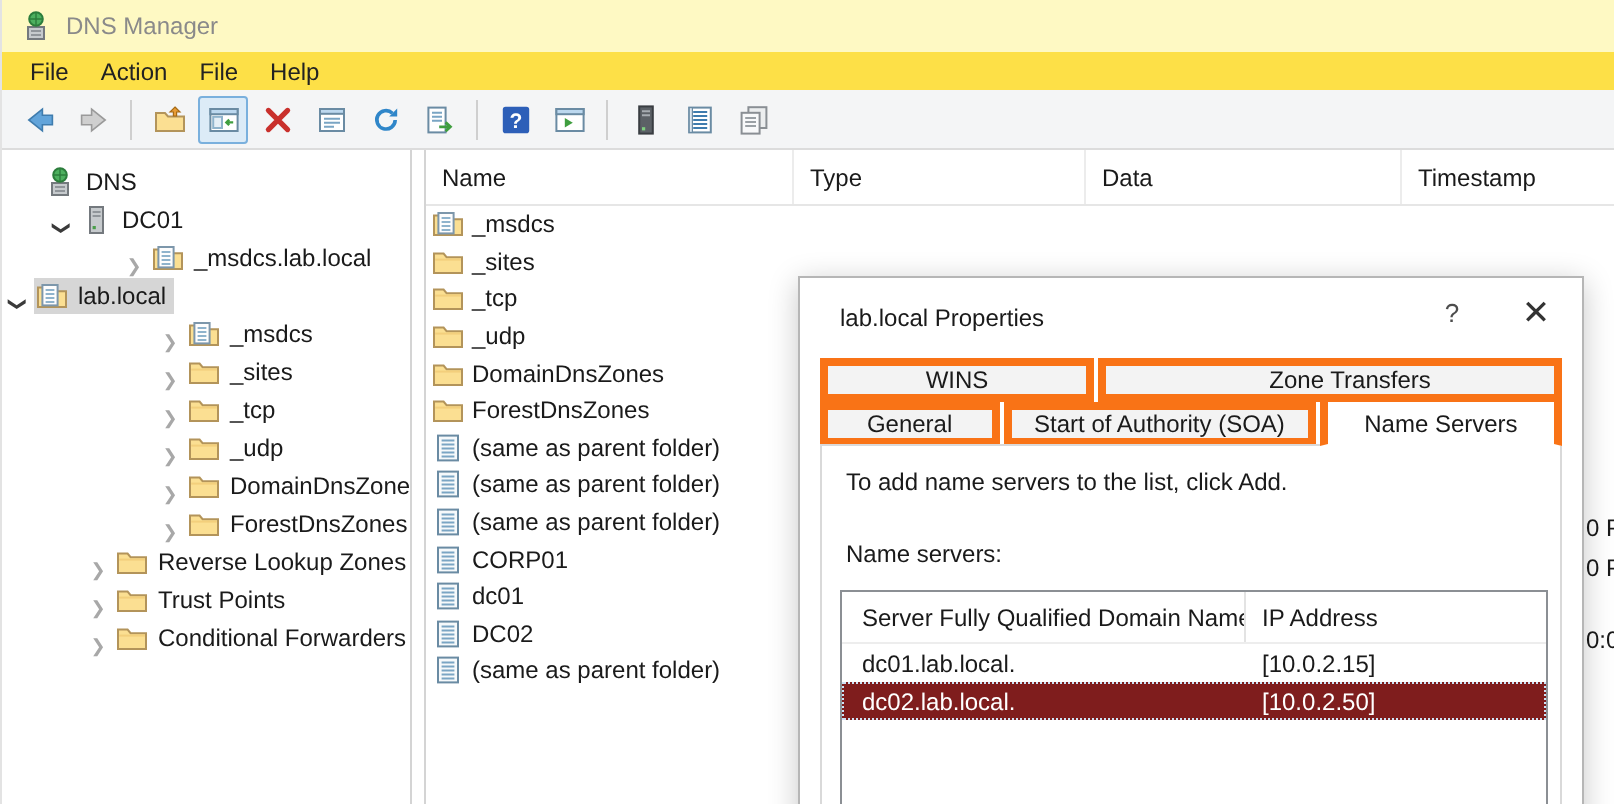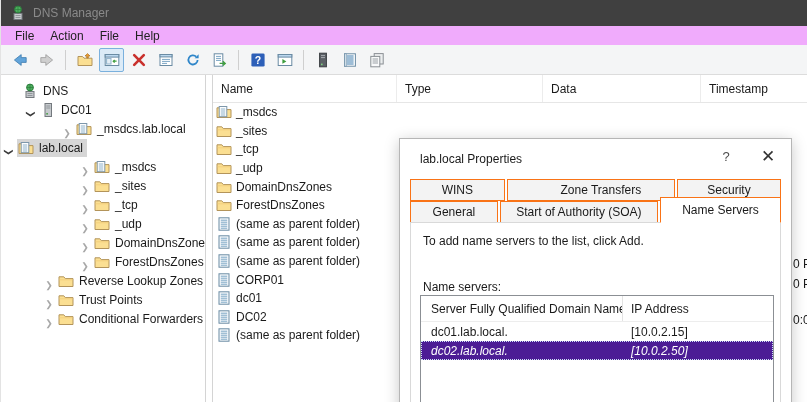--- a/index.html
+++ b/index.html
@@ -1,22 +1,22 @@
 <!DOCTYPE html>
 <html><head>
 <meta charset="utf-8">
 <style>
   * { box-sizing: border-box; margin: 0; padding: 0; }
   body { background: #fff; font-family: "Liberation Sans", sans-serif; }
   .window { position: relative; width: 807px; height: 402px; overflow: hidden;
             background: #fff; font-size: 12px; color: #1a1a1a; border-left: 1px solid #e3e3e3; }
-  .titlebar { height: 26px; background: #404040; display: flex; align-items: center;
+  .titlebar { height: 26px; background: #fef9c3; display: flex; align-items: center;
               padding-left: 9px; gap: 7px; }
   .title-text { color: #8a8a8a; }
-  .menubar { height: 19px; background: #f0abfc; display: flex; align-items: center; padding-left: 6px; }
+  .menubar { height: 19px; background: #fde047; display: flex; align-items: center; padding-left: 6px; }
   .menu-item { padding: 0 8px; color: #222; }
   .toolbar { height: 30px; background: #f4f5f6; border-bottom: 1px solid #dcdcdc;
              display: flex; align-items: center; padding-left: 6px; gap: 2px; }
   .tb-btn { width: 25px; height: 24px; display: flex; align-items: center; justify-content: center;
             border: 1px solid transparent; border-radius: 2px; }
   .tb-btn.active { background: #dcebf7; border-color: #7ab0dd; }
   .tb-sep { width: 1px; height: 20px; background: #cfcfcf; margin: 0 4px; }
   .icon16 { width: 16px; height: 16px; display: inline-block; flex: 0 0 16px; }
   .icon16 svg { width: 16px; height: 16px; display: block; }
 
@@ -42,40 +42,40 @@
   .frag1 { top: 257px; } .frag2 { top: 277px; } .frag3 { top: 313px; }
 
   .dialog { position: absolute; left: 398px; top: 138px; width: 393px; height: 282px;
             background: #fff; border: 1px solid #b6b6b6; box-shadow: 0 3px 14px rgba(0,0,0,0.22); z-index: 10; }
   .dlg-titlebar { height: 40px; position: relative; padding: 13px 0 0 20px; }
   .dlg-help { position: absolute; right: 54px; top: 10px; width: 22px; text-align: center;
               color: #4d4d4d; font-size: 13px; }
   .dlg-close { position: absolute; right: 10px; top: 7px; width: 26px; text-align: center;
                color: #333; font-size: 17px; font-weight: 400; }
   .tabs-row { display: flex; margin: 0 10px; height: 22px; }
-  .tab { border: 1px solid #f97316; background: #f3f3f3; display: flex; align-items: center;
+  .tab { border: 4px solid #f97316; background: #f3f3f3; display: flex; align-items: center;
          justify-content: center; margin-right: 2px; overflow: hidden; white-space: nowrap; }
   .tab:last-child { margin-right: 0; }
   .row1 .tab:nth-child(1) { flex: 100; } .row1 .tab:nth-child(2) { flex: 158; padding-left: 20px; } .row1 .tab:nth-child(3) { flex: 110; }
   .row2 .tab:nth-child(1) { flex: 88; }  .row2 .tab:nth-child(2) { flex: 160; } .row2 .tab:nth-child(3) { flex: 122; }
   .tab.active { background: #fff; position: relative; z-index: 3; height: 26px; margin-top: -4px;
                 border-bottom: 1px solid #fff; }
   .dlg-content { margin: 0 10px; margin-top: -1px; border: 1px solid #d9d9d9; height: 226px;
                  position: relative; background: #fff; z-index: 2; }
   .instruction { padding: 11px 0 0 12px; }
-  .ns-label { position: absolute; top: 57px; left: 12px; }
+  .ns-label { position: absolute; top: 47px; left: 12px; }
   .ns-listbox { position: absolute; top: 72px; left: 9px; width: 354px; height: 150px;
                 border: 1px solid #8b8f94; background: #fff; overflow: hidden; }
   .ns-header { display: flex; height: 26px; border-bottom: 1px solid #ededed; }
   .ns-col-fqdn { width: 201px; flex: 0 0 201px; padding: 6px 0 0 10px; white-space: nowrap; overflow: hidden; }
   .ns-col-ip { flex: 1; padding: 6px 0 0 8px; border-left: 1px solid #e3e3e3; white-space: nowrap; }
   .ns-row { display: flex; height: 19px; align-items: center; }
   .ns-cell-fqdn { width: 201px; flex: 0 0 201px; padding-left: 10px; white-space: nowrap; }
   .ns-cell-ip { flex: 1; padding-left: 9px; white-space: nowrap; }
-  .ns-row.selected { background: #4c1d95; color: #fff; outline: 1px dotted #cfe4f7; outline-offset: -1px; font-style: italic; }
+  .ns-row.selected { background: #7f1d1d; color: #fff; outline: 1px dotted #cfe4f7; outline-offset: -1px; }
 </style>
 </head>
 <body>
 
 <div class="window">
   <div class="titlebar">
     <span class="icon16" id="title-icon">
         <svg viewBox="0 0 16 16">
           <rect x="4" y="8.5" width="8" height="6" fill="#c6cacd" stroke="#74797e"></rect>
           <path d="M5.5 10.5 h5 M5.5 12.5 h5" stroke="#90959a"></path>
@@ -508,21 +508,20 @@
 
   <div class="dialog">
     <div class="dlg-titlebar">
       <span>lab.local Properties</span>
       <span class="dlg-help">?</span>
       <span class="dlg-close">✕</span>
     </div>
     <div class="tabs-row row1" id="tabs1">
         <div class="tab">WINS</div>
         <div class="tab">Zone Transfers</div>
-        <div class="tab">Security</div>
       </div>
     <div class="tabs-row row2" id="tabs2">
         <div class="tab">General</div>
         <div class="tab">Start of Authority (SOA)</div>
         <div class="tab active">Name Servers</div>
       </div>
     <div class="dlg-content">
       <div class="instruction">To add name servers to the list, click Add.</div>
       <div class="ns-label">Name servers:</div>
       <div class="ns-listbox">

